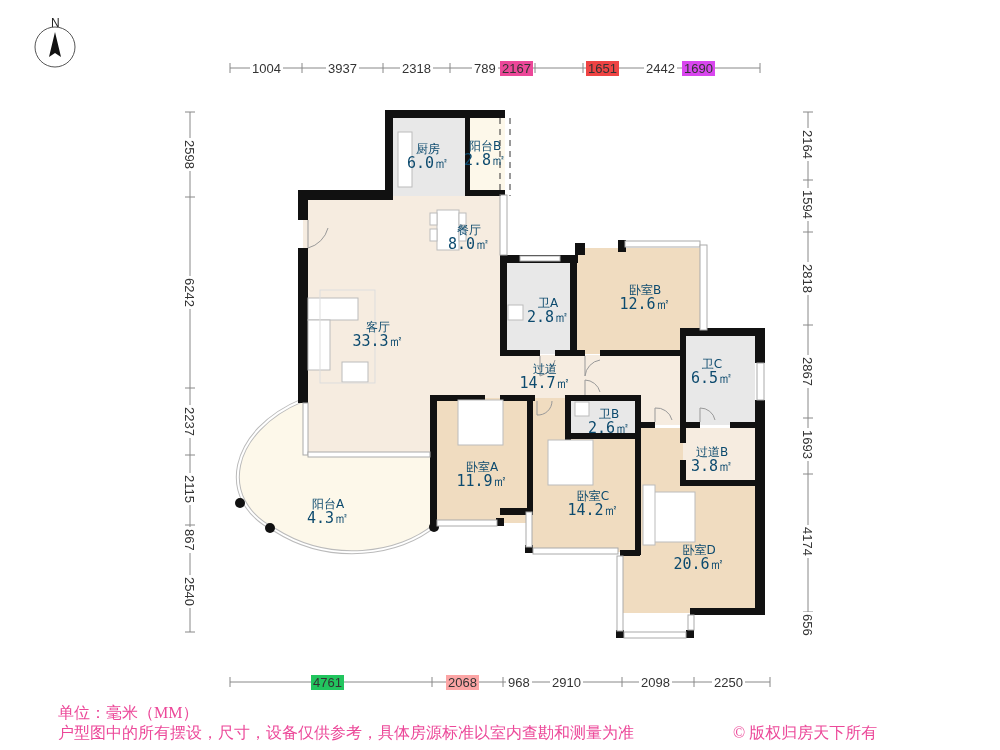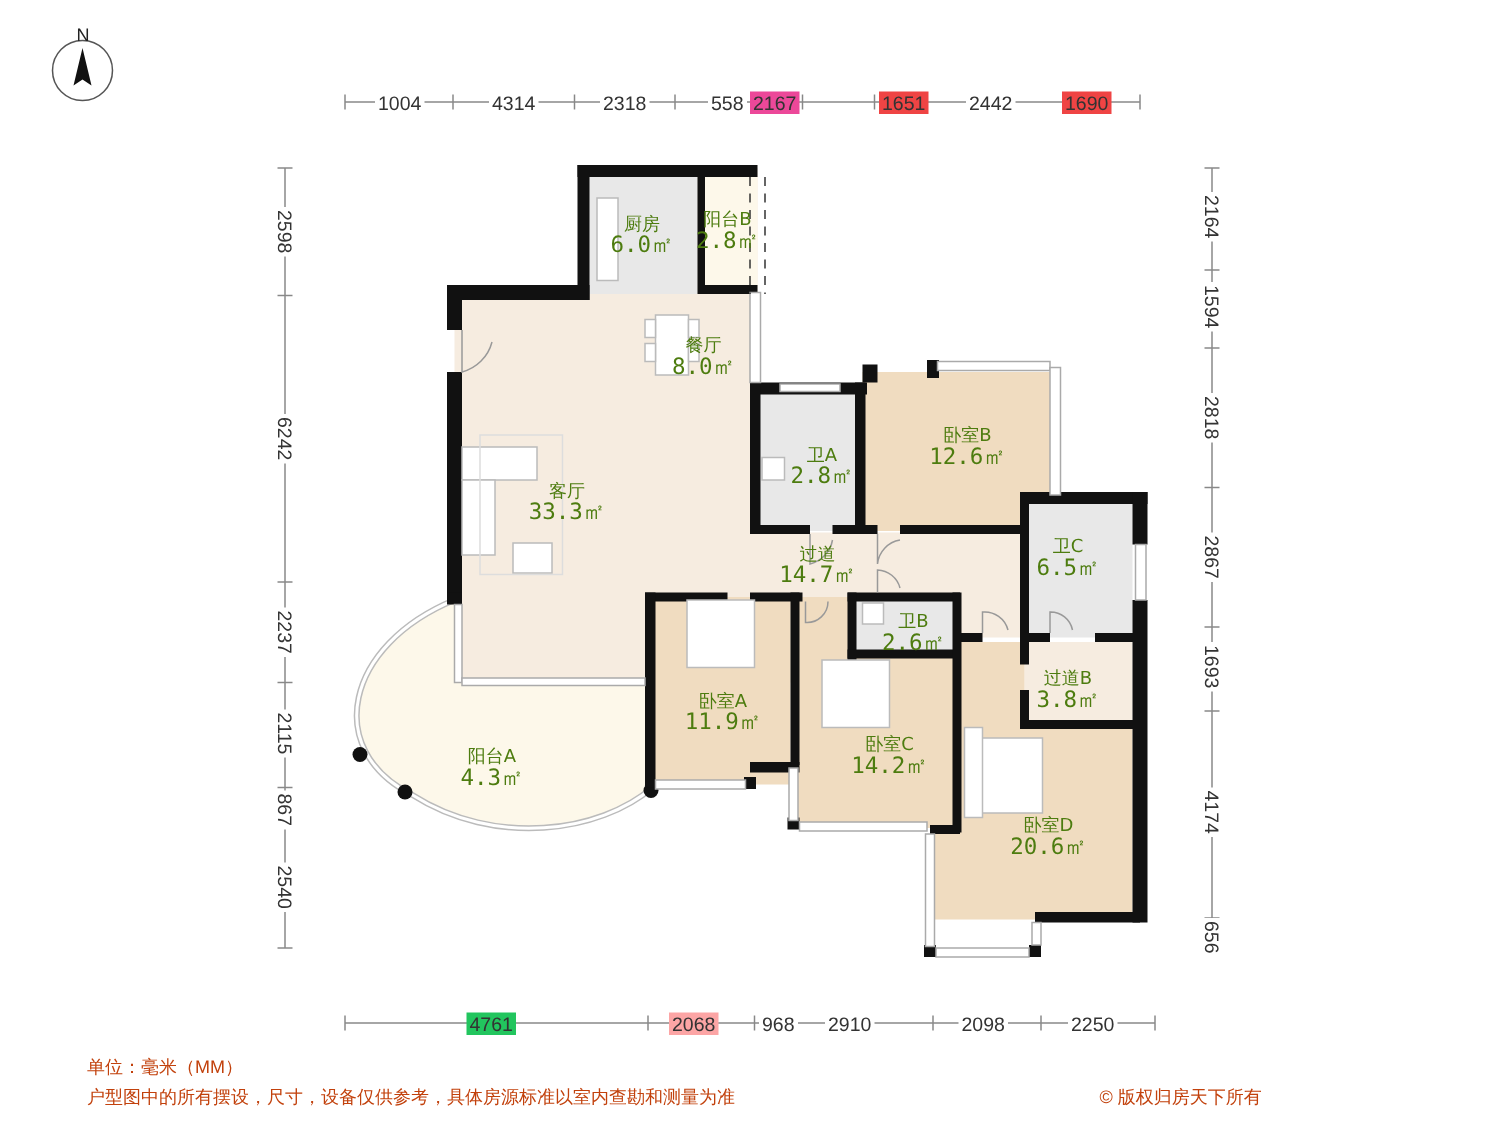--- a/index.html
+++ b/index.html
@@ -1,23 +1,23 @@
 <!DOCTYPE html>
 <html><head>
 <meta charset="utf-8">
 <style>
   html, body { margin:0; padding:0; background:#ffffff; }
   body { width:1000px; height:750px; position:relative; overflow:hidden;
          font-family:"DejaVu Sans", sans-serif; color:#222; }
   .abs { position:absolute; }
   .dim { font-family:"Liberation Sans", sans-serif; font-size:13px; color:#333; }
   .dim-v { writing-mode:vertical-rl; font-family:"Liberation Sans", sans-serif; font-size:13px; color:#333; }
-  .room-label { position:absolute; text-align:center; font-family:"DejaVu Sans", sans-serif; font-size:12px; line-height:14px; color:#4d7c0f; transform:translate(-50%,-50%); white-space:nowrap; }
+  .room-label { position:absolute; text-align:center; font-family:"DejaVu Sans", sans-serif; font-size:12px; line-height:14px; color:#0c4a6e; transform:translate(-50%,-50%); white-space:nowrap; }
   .room-label .area { font-family:"DejaVu Sans Mono", monospace; font-size:15px; }
-  .footer { font-family:Liberation Sans, sans-serif; font-size:12px; color:#c2410c; }
+  .footer { font-family:Liberation Serif, serif; font-size:16px; color:#ec4899; }
 </style>
 </head>
 <body>
 
 <div class="abs" style="left:30px;top:20px;width:50px;height:50px;">
   <svg width="50" height="50" viewBox="0 0 50 50">
     <circle cx="25" cy="27" r="20" fill="none" stroke="#555" stroke-width="1"></circle>
     <path d="M25 12 L31 37 L25 33 L19 37 Z" fill="#111"></path>
   </svg>
   <span class="abs" style="left:21px;top:-4px;font-size:12px;font-family:'Liberation Sans',sans-serif;">N</span>
@@ -60,27 +60,27 @@
       <line x1="803" y1="418" x2="813" y2="418"></line>
         <line x1="803" y1="474" x2="813" y2="474"></line>
       <line x1="803" y1="612" x2="813" y2="612"></line>
         <line x1="803" y1="632" x2="813" y2="632"></line>
     </g>
   </g>
 </svg>
 
 <div>
   <span class="abs dim" style="left:250px;top:61px;background:#fff;padding:0 2px;">1004</span>
-  <span class="abs dim" style="left:326px;top:61px;background:#fff;padding:0 2px;">4314</span>
+  <span class="abs dim" style="left:326px;top:61px;background:#fff;padding:0 2px;">3937</span>
   <span class="abs dim" style="left:400px;top:61px;background:#fff;padding:0 2px;">2318</span>
-  <span class="abs dim" style="left:472px;top:61px;background:#fff;padding:0 2px;">558</span>
+  <span class="abs dim" style="left:472px;top:61px;background:#fff;padding:0 2px;">789</span>
   <span class="abs dim" style="left:500px;top:61px;background:#ec4899;padding:0 2px;">2167</span>
   <span class="abs dim" style="left:586px;top:61px;background:#ef4444;padding:0 2px;">1651</span>
   <span class="abs dim" style="left:644px;top:61px;background:#fff;padding:0 2px;">2442</span>
-  <span class="abs dim" style="left:708px;top:61px;background:#ef4444;padding:0 2px;text-align:center;">1690</span>
+  <span class="abs dim" style="left:682px;top:61px;background:#d946ef;padding:0 2px;text-align:center;">1690</span>
 </div>
 
 <div>
   <span class="abs dim" style="left:311px;top:675px;background:#22c55e;padding:0 2px;">4761</span>
   <span class="abs dim" style="left:446px;top:675px;background:#fca5a5;padding:0 2px;">2068</span>
   <span class="abs dim" style="left:506px;top:675px;background:#fff;padding:0 2px;">968</span>
   <span class="abs dim" style="left:550px;top:675px;background:#fff;padding:0 2px;">2910</span>
   <span class="abs dim" style="left:639px;top:675px;background:#fff;padding:0 2px;">2098</span>
   <span class="abs dim" style="left:712px;top:675px;background:#fff;padding:0 2px;">2250</span>
 </div>

